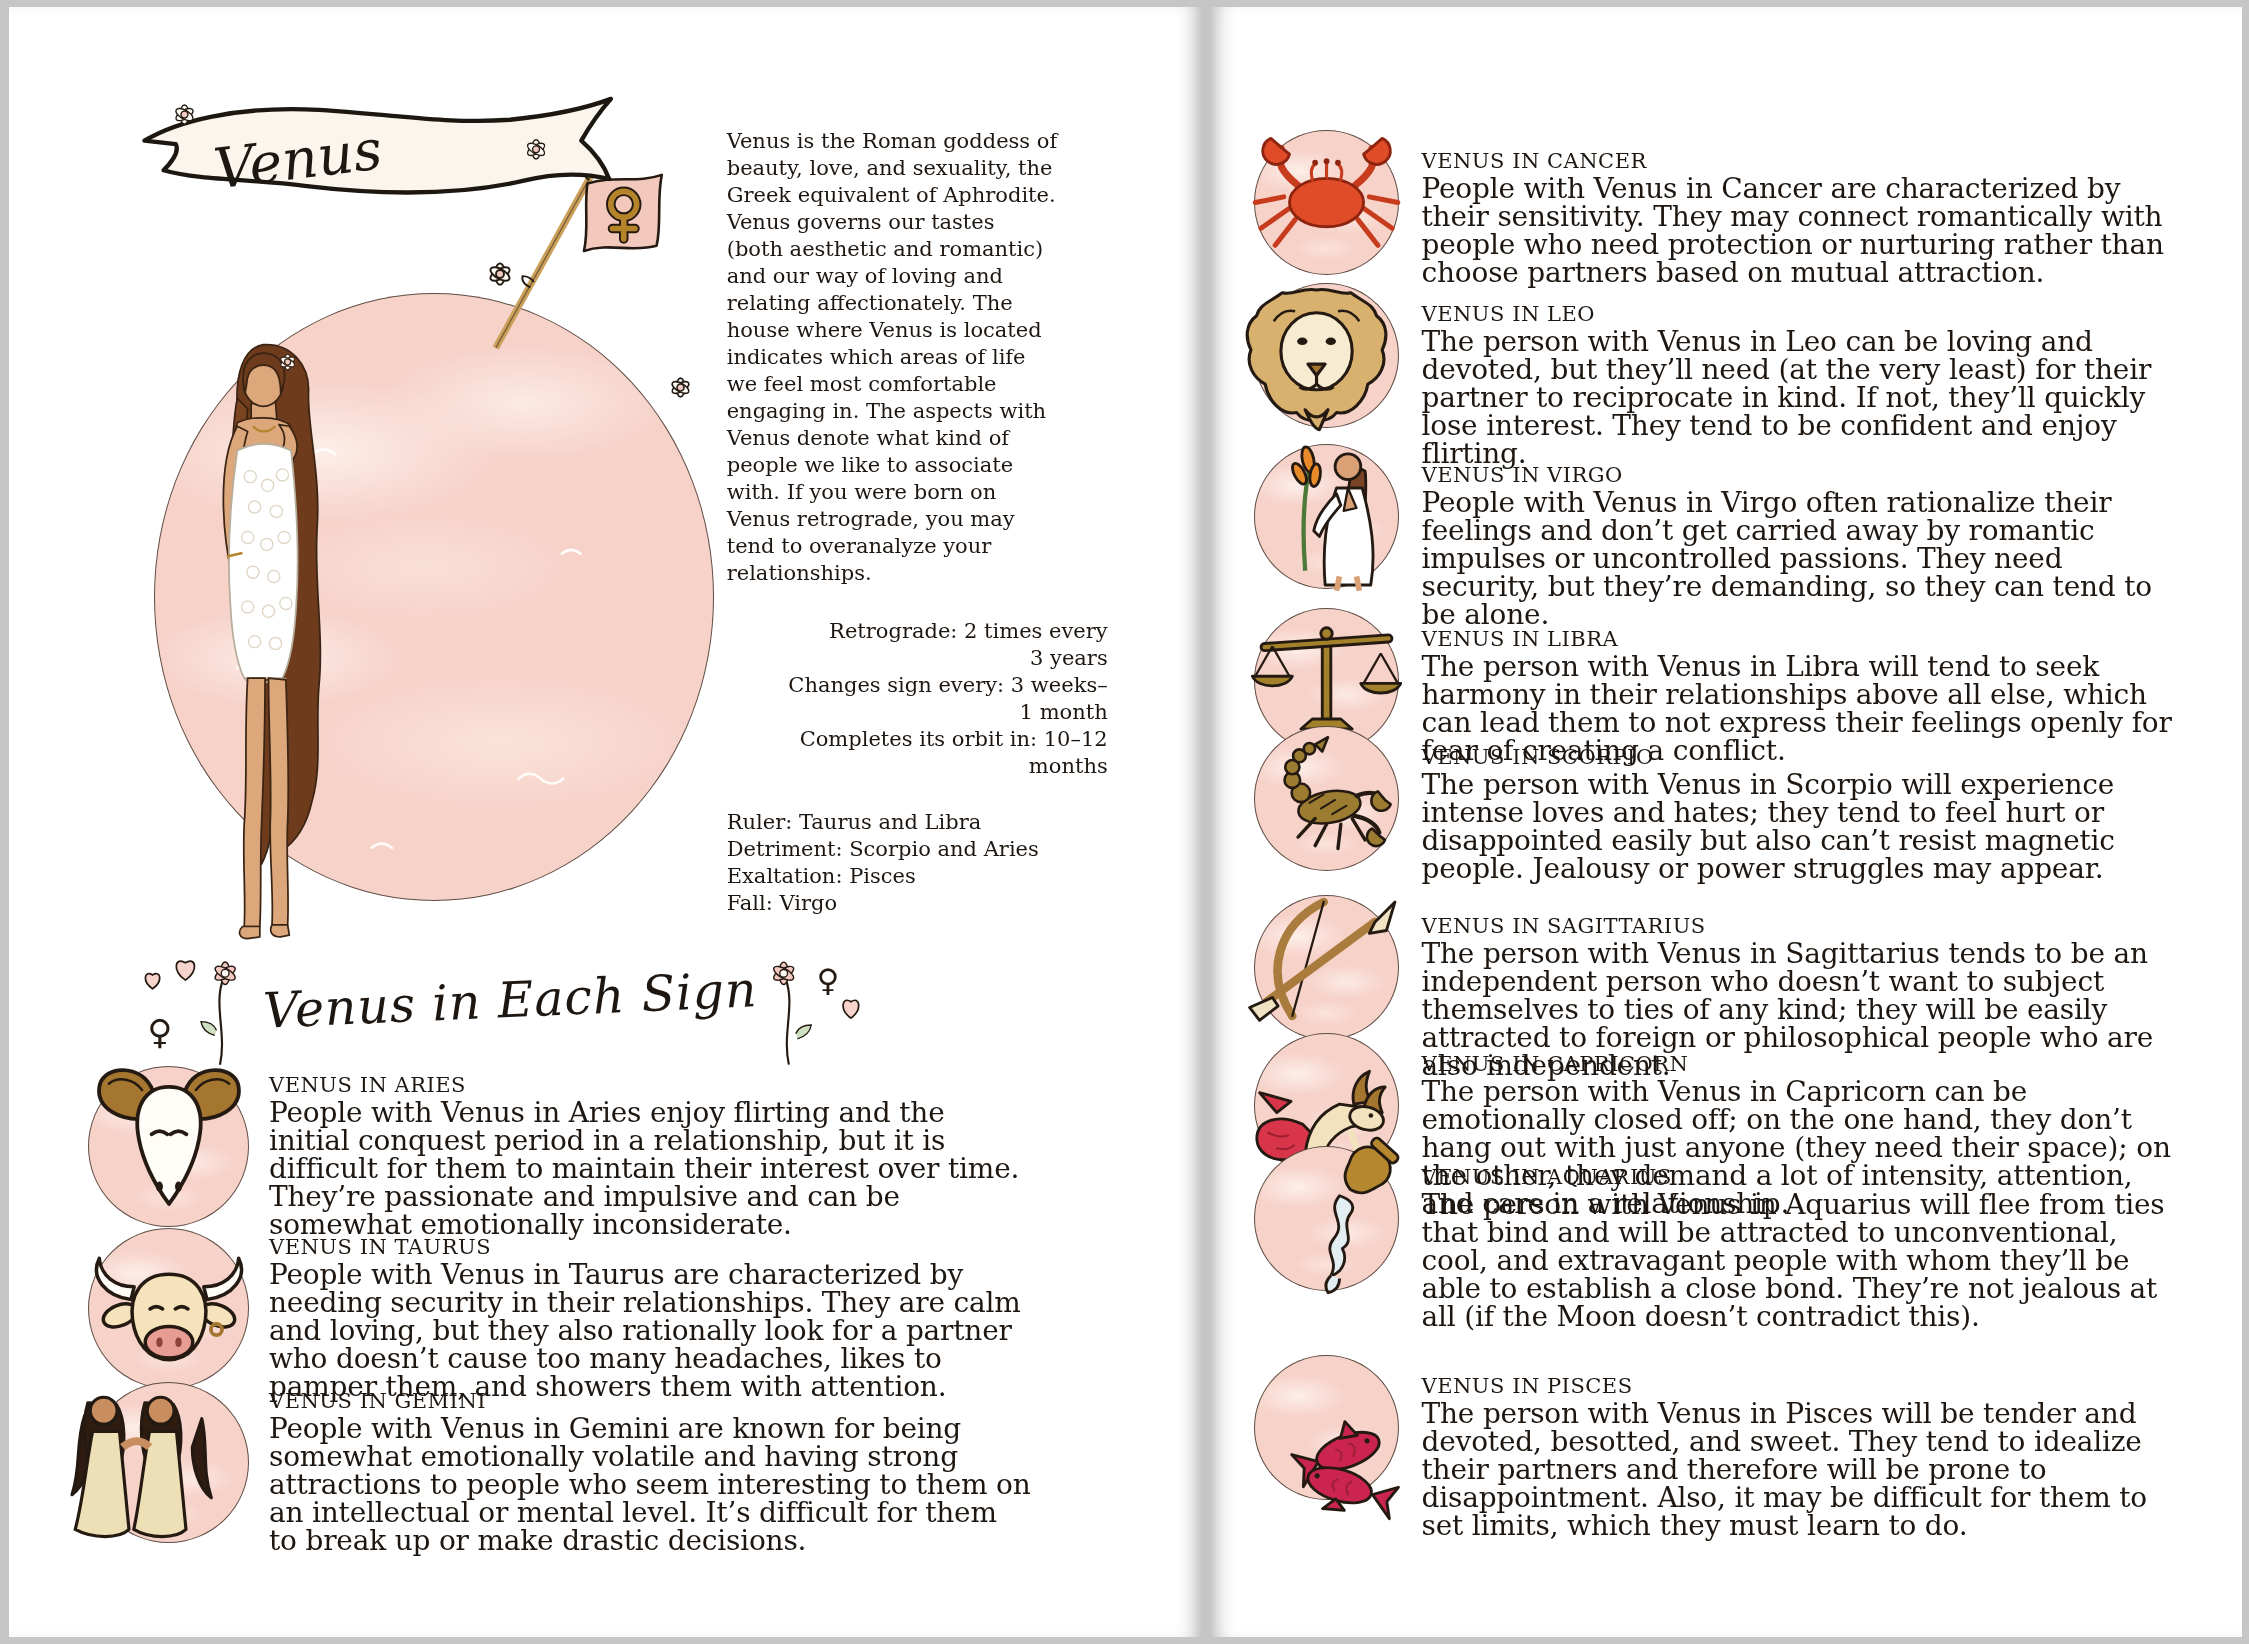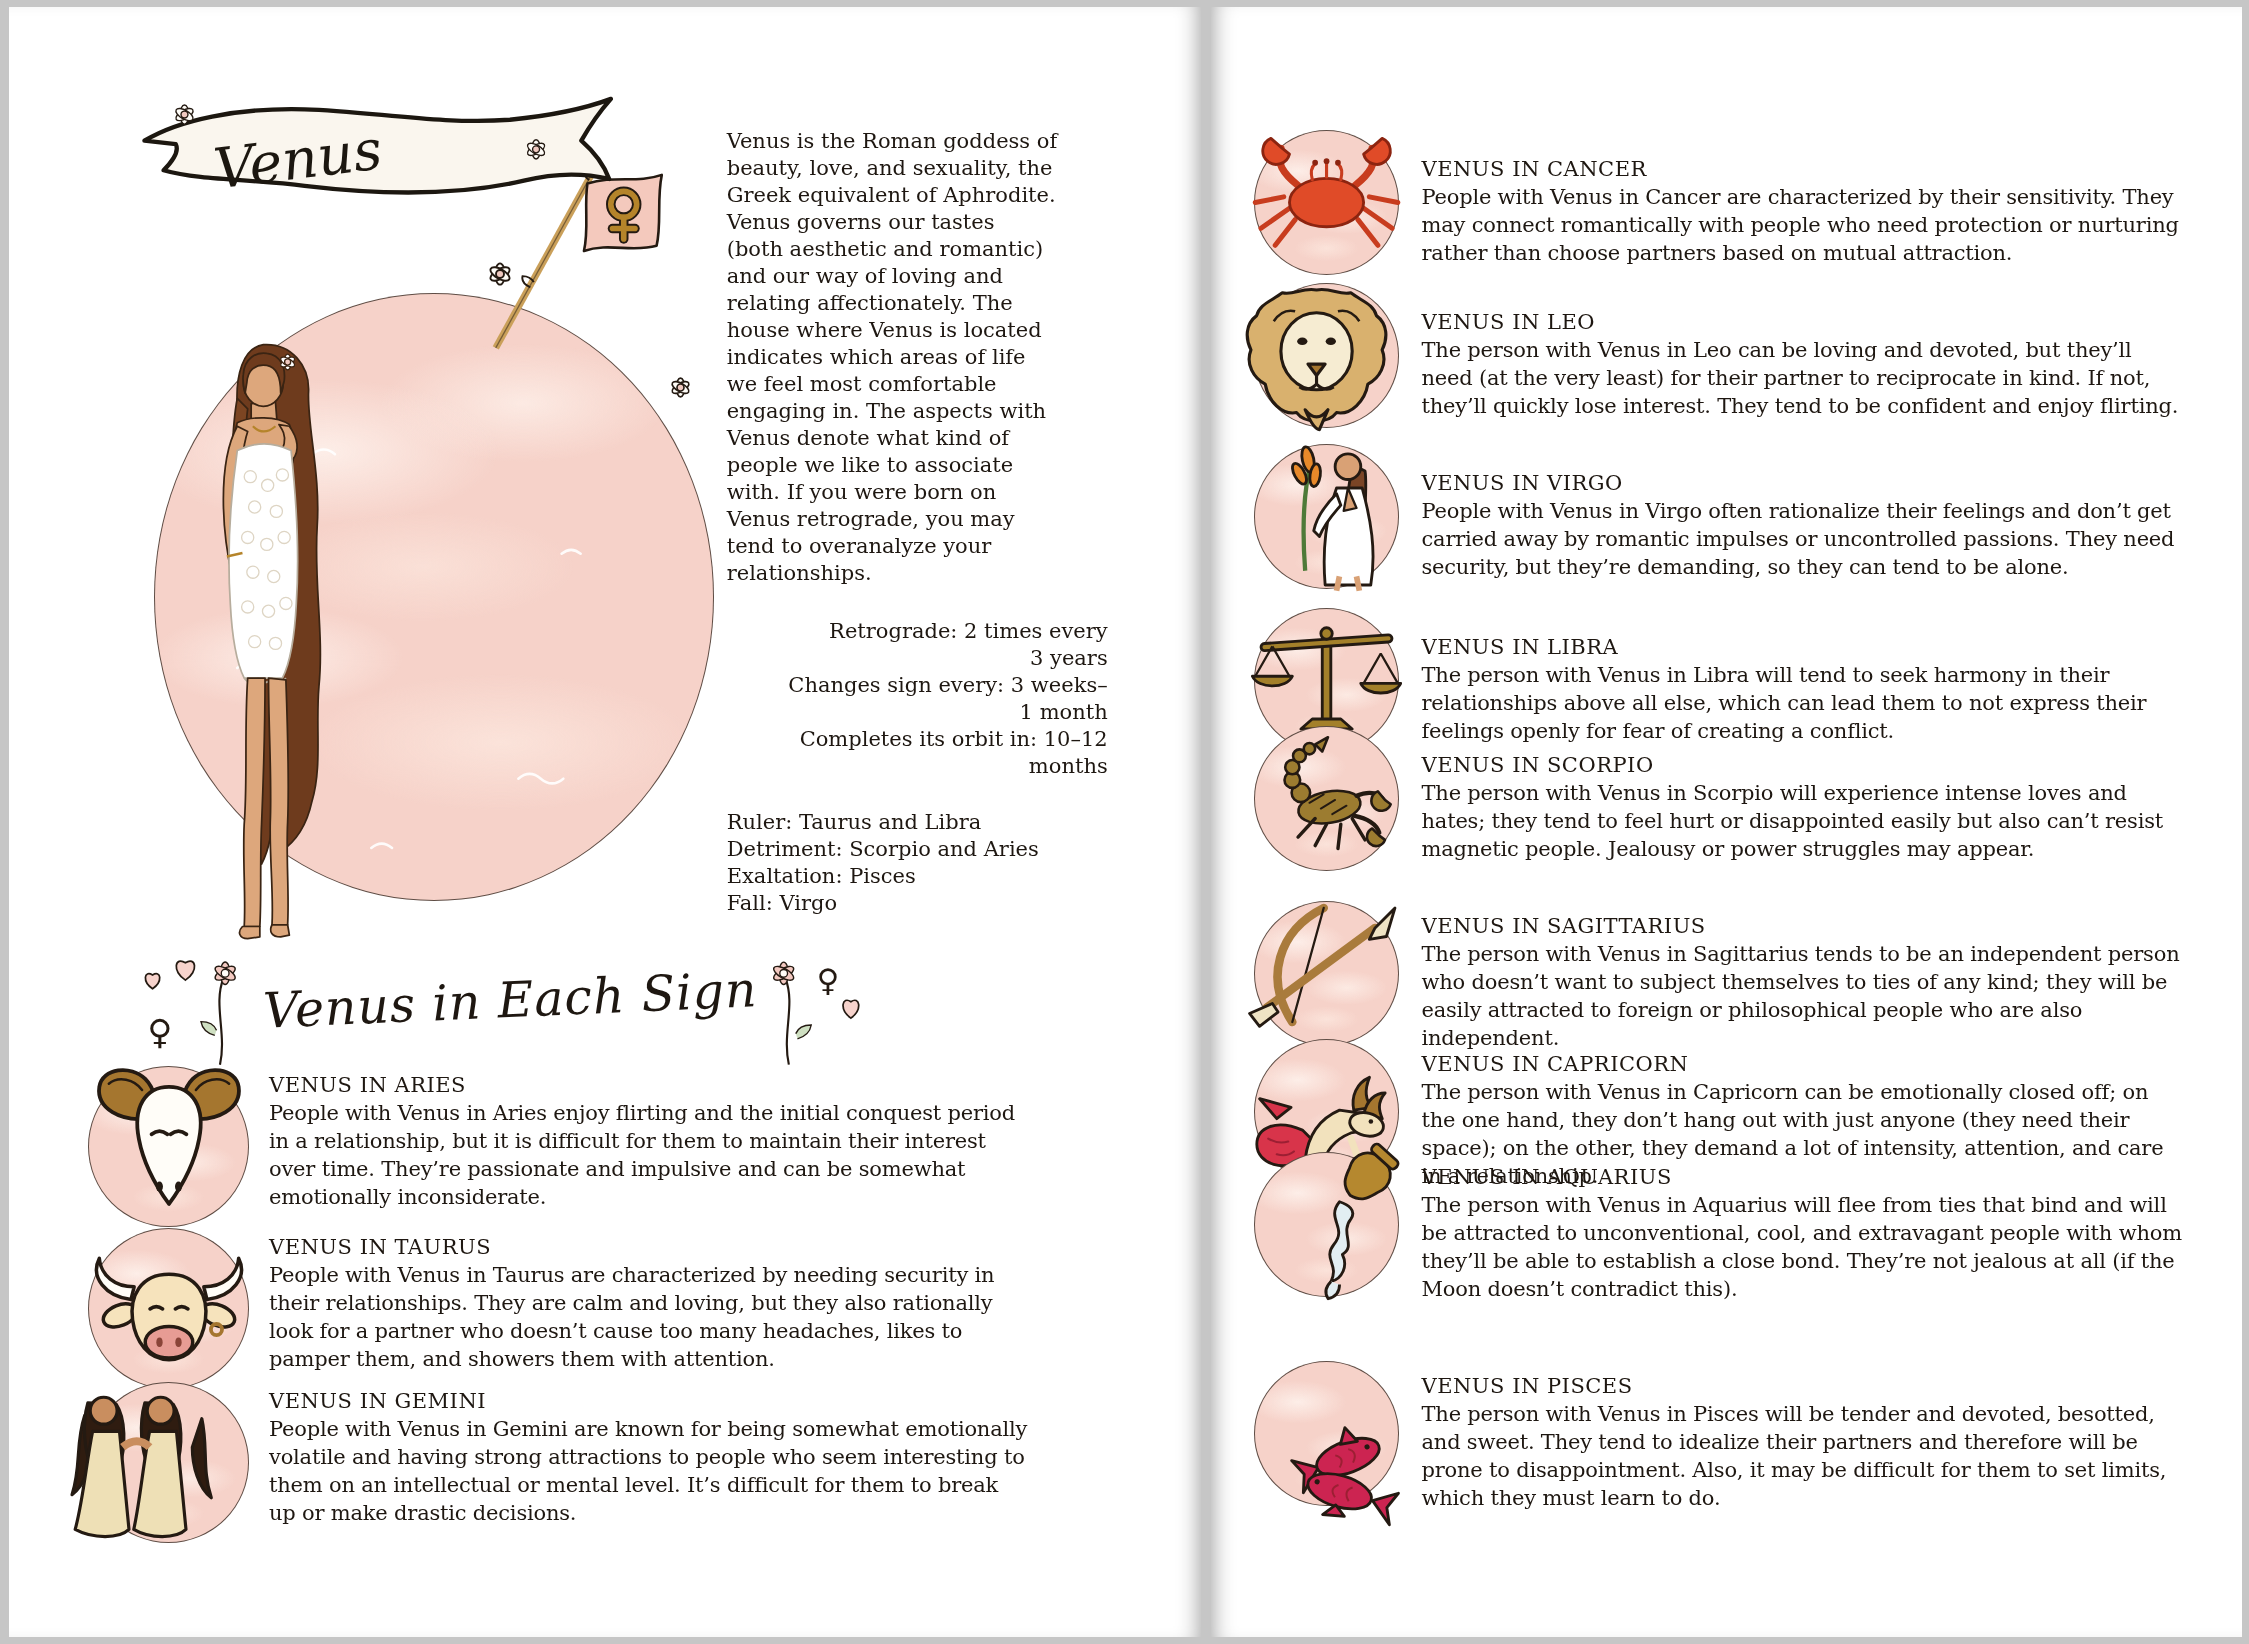--- a/index.html
+++ b/index.html
@@ -49,36 +49,36 @@
     font-style:italic;font-family:"DejaVu Serif",serif;
     font-size:49px;letter-spacing:0.9px;
     transform:rotate(-2.5deg);
     margin:22.5px 5.2px 0 5.2px;white-space:nowrap;
   }
   .deco{flex:none;}
 
   
   .entry{position:absolute;display:flex;}
   .entry-l{left:88px;width:961px;gap:20px;}
-  .entry-r{left:1254px;width:933px;gap:22.5px;align-items:center;}
+  .entry-r{left:1254px;width:933px;gap:22.5px;}
   .entry-icon{position:relative;flex:none;}
   .entry-l .entry-icon{width:161px;height:161px;}
   .entry-r .entry-icon{width:145px;height:145px;}
   .icon-circle{
     position:absolute;inset:0;border-radius:50%;
     background:
       radial-gradient(45% 20% at 30% 28%, #fdeee8 0%, rgba(253,238,232,0) 75%),
       radial-gradient(38% 16% at 64% 60%, #fceae3 0%, rgba(252,234,227,0) 75%),
       radial-gradient(30% 12% at 50% 82%, #fbe3da 0%, rgba(251,227,218,0) 75%),
       #f6d2c9;
     border:1.7px solid rgba(44,32,24,.75);
   }
   .icon-art{position:absolute;left:-9%;top:-9%;width:118%;height:118%;}
   .entry-text h3{margin:0;font-size:21px;line-height:28px;font-weight:400;letter-spacing:0.5px;}
-  .entry-text p{margin:0;font-size:21px;line-height:28px;letter-spacing:-0.2px;}
+  .entry-text p{margin:0;font-size:28px;line-height:28px;letter-spacing:-0.2px;}
   .entry-l .entry-text{width:762px;padding-top:5.2px;}
   .entry-r .entry-text{width:765px;padding-top:17.3px;}
 
   .page-num{position:absolute;top:1664px;font-size:20px;z-index:6;}
   .page-num.left{left:48px;}
 
   .fem{font-family:"DejaVu Sans",sans-serif;fill:#241a12;}
 </style>
 </head>
 <body>

